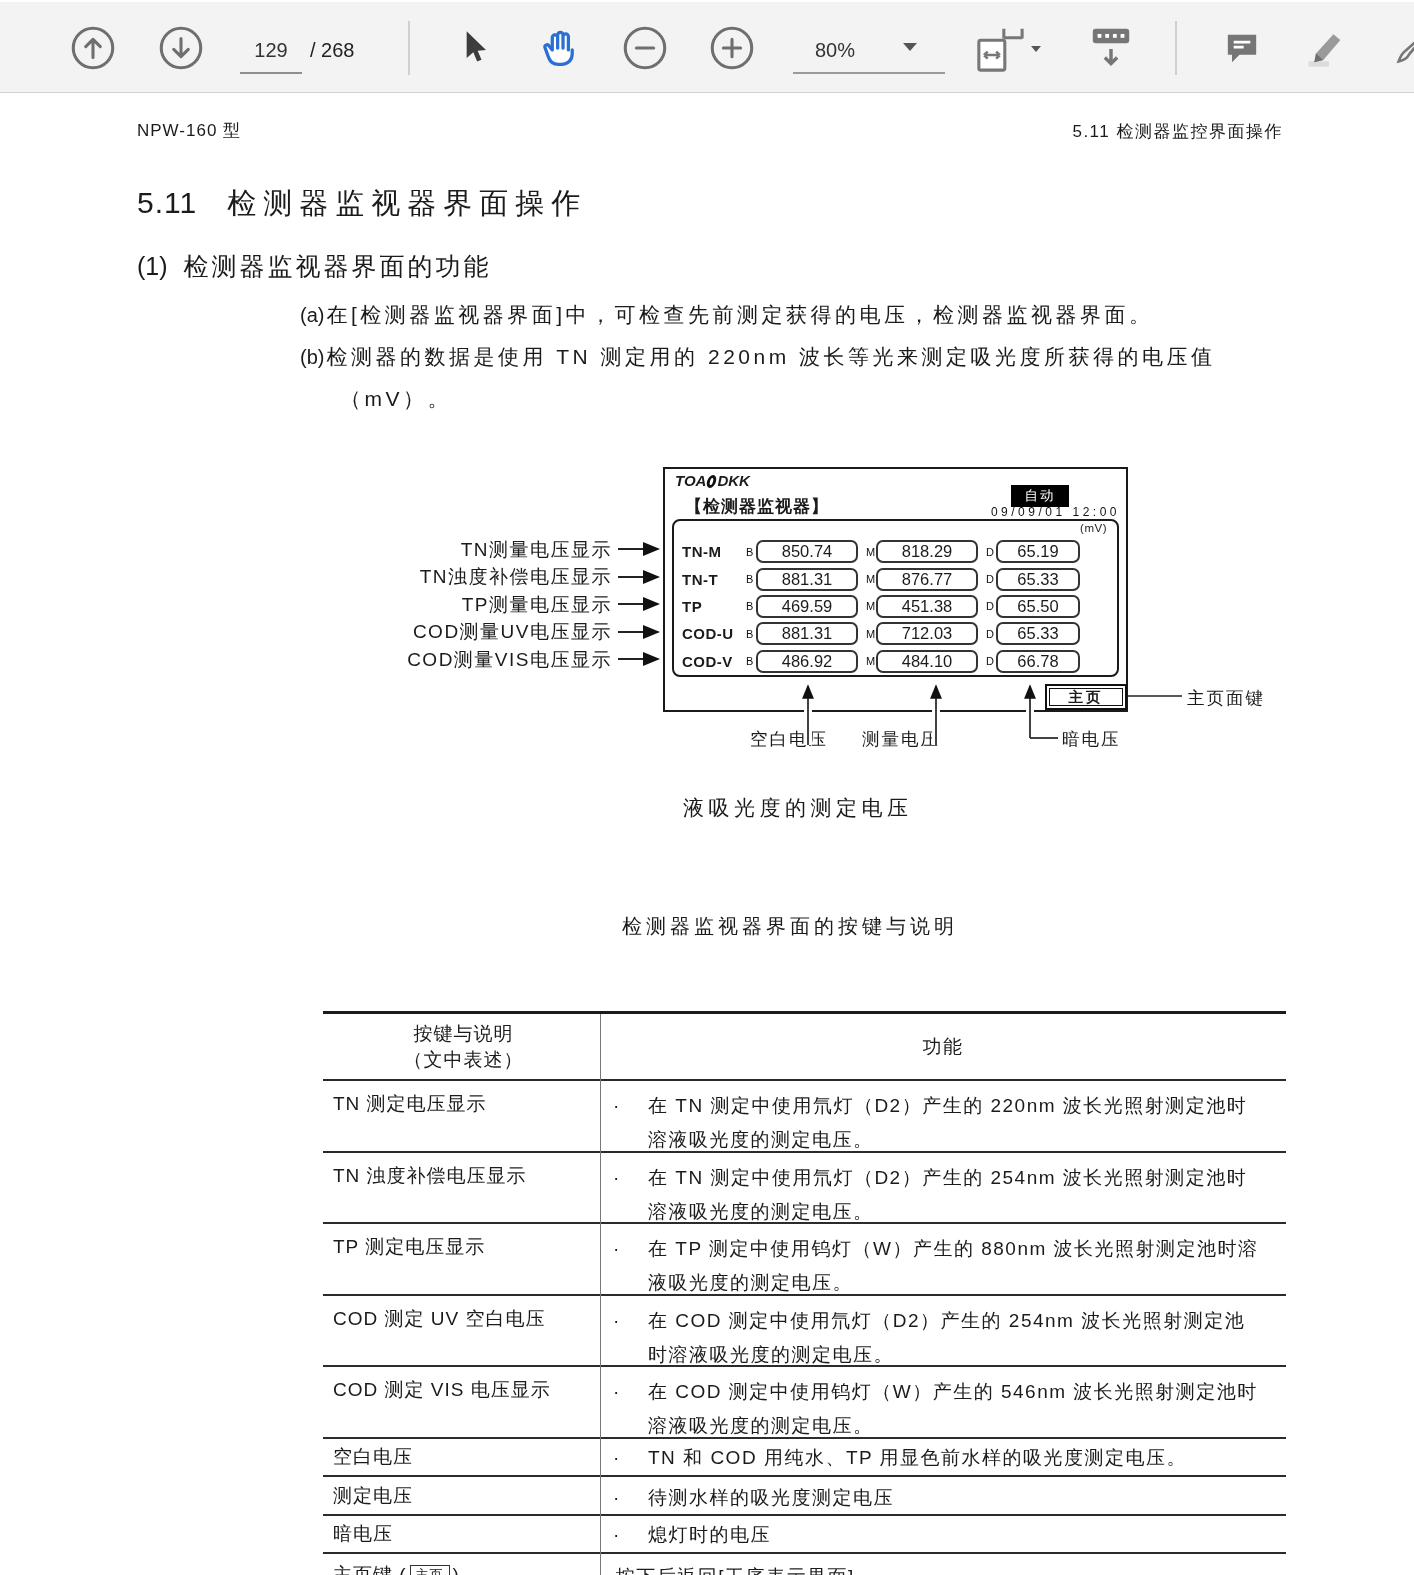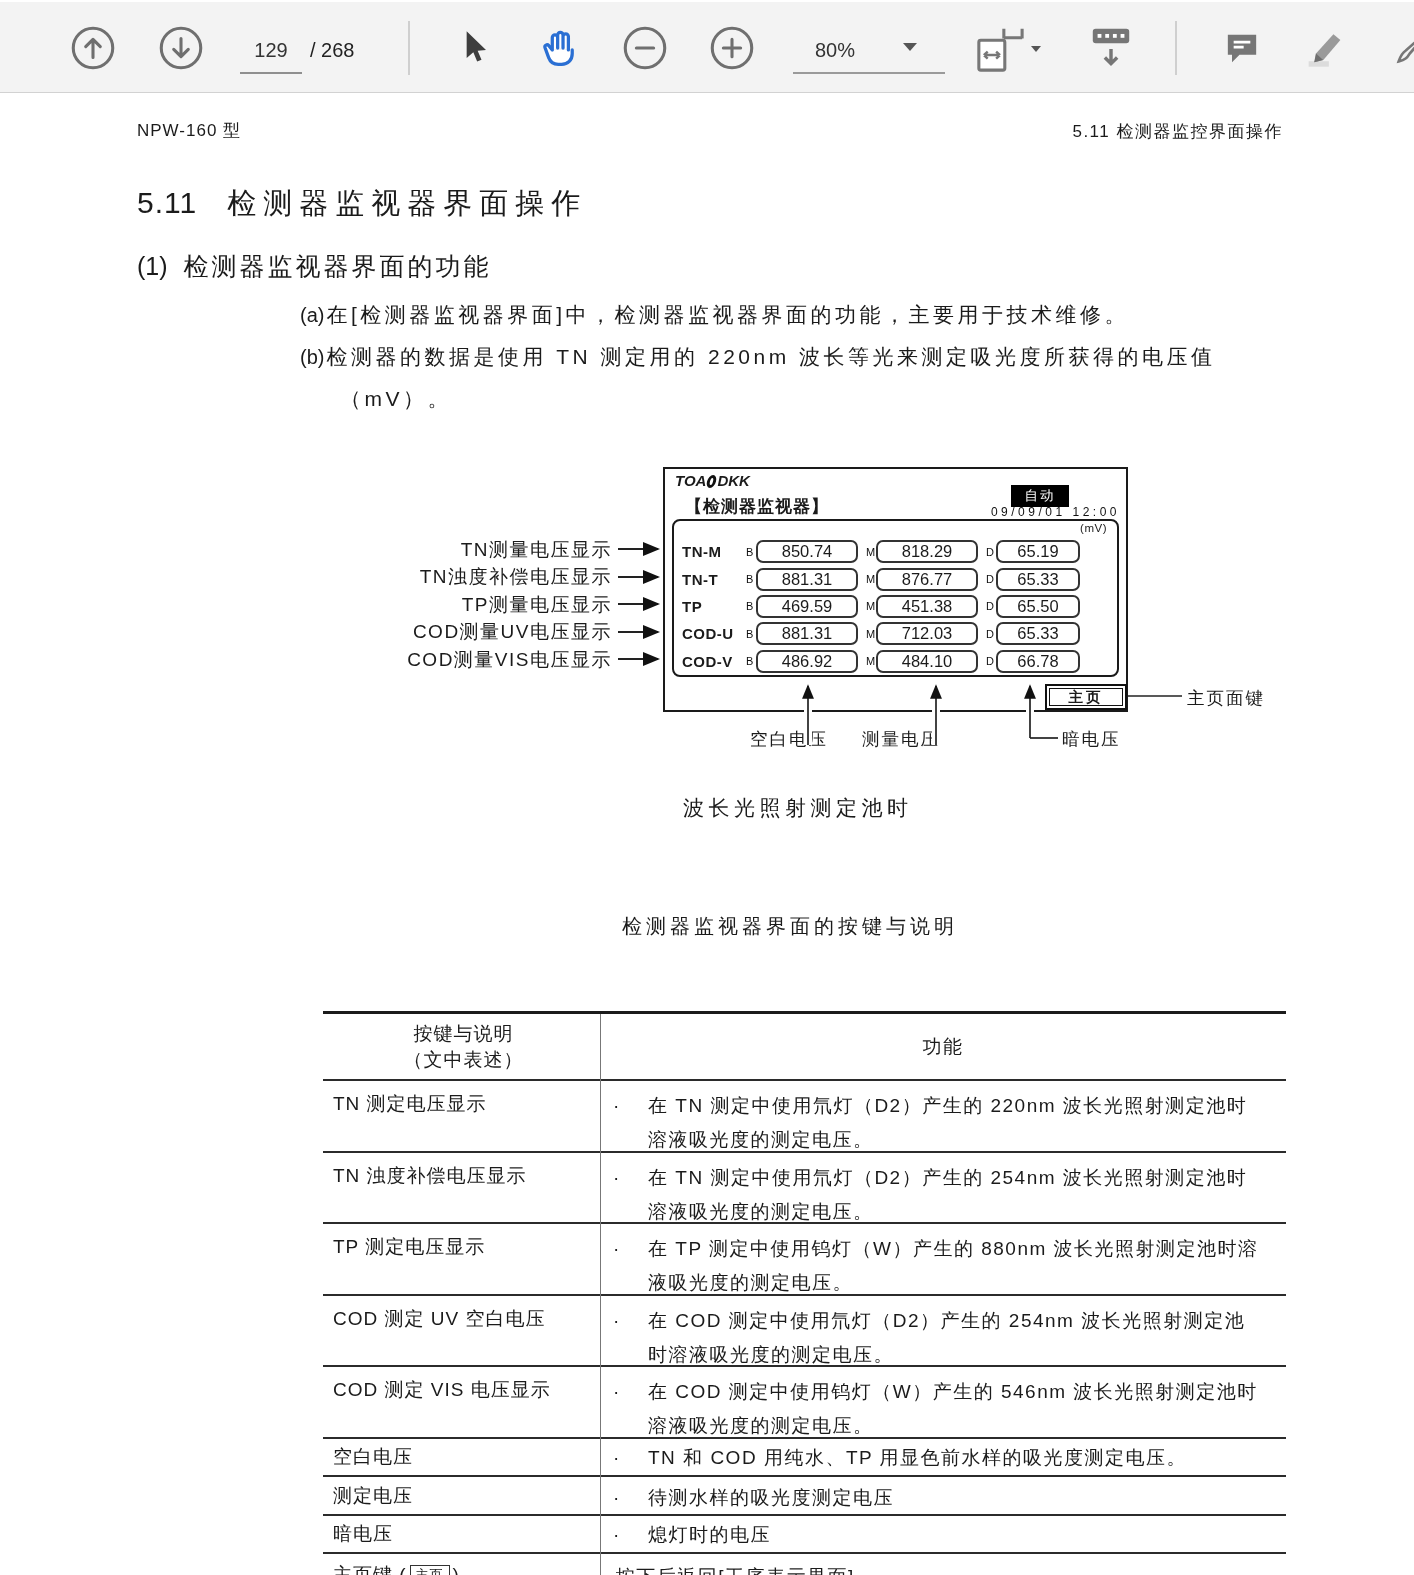--- a/index.html
+++ b/index.html
@@ -157,21 +157,21 @@
 <div class="hdr-left">NPW-160 型</div>
 <div class="hdr-right">5.11  检测器监控界面操作</div>
 
 <div class="sec-title">
   <span class="num">5.11</span><span class="txt">检测器监视器界面操作</span>
 </div>
 <div class="item-title">
   <span class="num">(1)</span><span class="txt">检测器监视器界面的功能</span>
 </div>
 <div class="para" style="top:301px">
-  <span class="mk">(a)</span><span>在[检测器监视器界面]中，检测器监视器界面的功能，主要用于技术维修。</span>
+  <span class="mk">(a)</span><span>在[检测器监视器界面]中，可检查先前测定获得的电压，检测器监视器界面。</span>
 </div>
 <div class="para" style="top:343px">
   <span class="mk">(b)</span><span>检测器的数据是使用 TN 测定用的 220nm 波长等光来测定吸光度所获得的电压值</span>
 </div>
 <div class="para" style="left:340px;top:385px">（mV）。</div>
 
 <div class="monitor">
   <div class="logo"><span>TOA</span><span class="ring"></span><span>DKK</span></div>
   <div class="scr-title">【检测器监视器】</div>
   <div class="mode-badge">自动</div>
@@ -235,21 +235,21 @@
   <div>TN测量电压显示</div>
   <div>TN浊度补偿电压显示</div>
   <div>TP测量电压显示</div>
   <div>COD测量UV电压显示</div>
   <div>COD测量VIS电压显示</div>
 </div>
 <div class="co" style="left:750px;top:727px">空白电压</div>
 <div class="co" style="left:862px;top:727px">测量电压</div>
 <div class="co" style="left:1062px;top:727px">暗电压</div>
 <div class="co" style="left:1187px;top:686px">主页面键</div>
-<div class="fig-caption">波长光照射测定池时</div>
+<div class="fig-caption">液吸光度的测定电压</div>
 
 <svg class="overlay" viewBox="0 0 920 330">
   <defs>
     <marker id="ah" markerWidth="9" markerHeight="8" refX="7.5" refY="3.5" orient="auto">
         <path d="M0 0 8.5 3.5 0 7z" fill="#111"></path>
       </marker>
   </defs>
   <g stroke="#222" stroke-width="2" fill="none">
     <path d="M238 109h40" marker-end="url(#ah)"></path>
     <path d="M238 137h40" marker-end="url(#ah)"></path>

